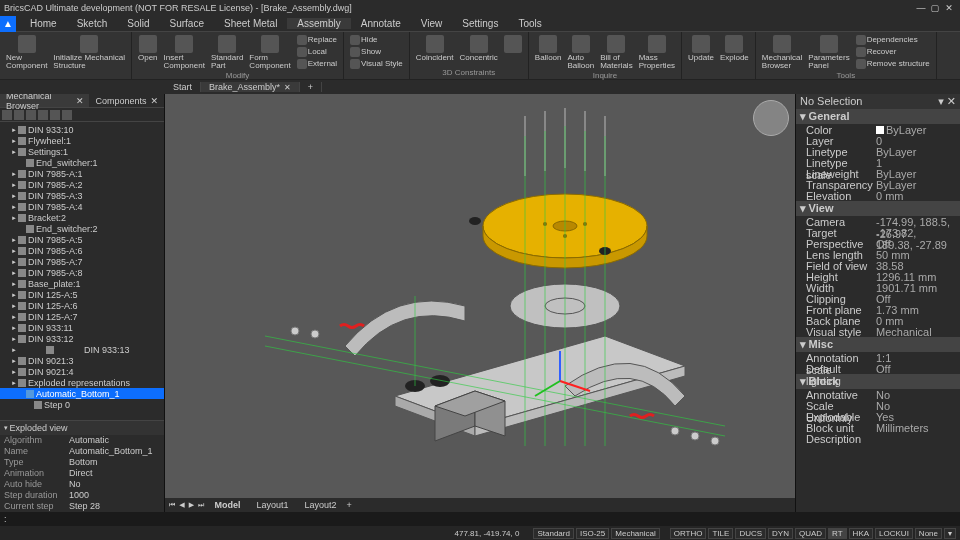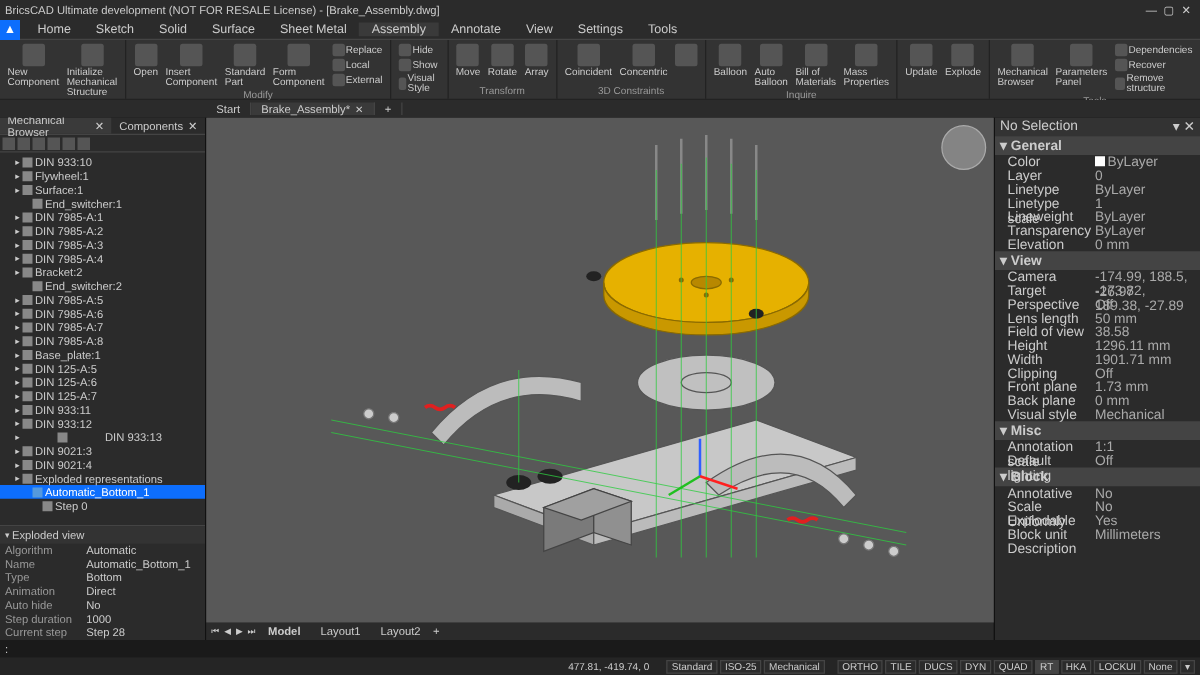--- a/index.html
+++ b/index.html
@@ -145,37 +145,20 @@
             <span>Visual Style</span>
           </div>
         </div>
       </div>
       <div class="rlabel"></div>
     </div>
     <div class="rgroup">
       <div class="btns">
         <div class="rbtn">
           <div class="ricon"></div>
-          <span>Move</span>
-        </div>
-        <div class="rbtn">
-          <div class="ricon"></div>
-          <span>Rotate</span>
-        </div>
-        <div class="rbtn">
-          <div class="ricon"></div>
-          <span>Array</span>
-        </div>
-      </div>
-      <div class="rlabel">Transform</div>
-    </div>
-    <div class="rgroup">
-      <div class="btns">
-        <div class="rbtn">
-          <div class="ricon"></div>
           <span>Coincident</span>
         </div>
         <div class="rbtn">
           <div class="ricon"></div>
           <span>Concentric</span>
         </div>
         <div class="rbtn">
           <div class="ricon"></div>
           <span></span>
         </div>
@@ -284,21 +267,21 @@
           <span>DIN 933:10</span>
         </div>
         <div class="node" style="padding-left: 10px;">
           <span class="tw">▸</span>
           <span class="nicon"></span>
           <span>Flywheel:1</span>
         </div>
         <div class="node" style="padding-left: 10px;">
           <span class="tw">▸</span>
           <span class="nicon"></span>
-          <span>Surface:1</span>
+          <span>Settings:1</span>
         </div>
         <div class="node" style="padding-left: 18px;">
           <span class="tw"></span>
           <span class="nicon"></span>
           <span>End_switcher:1</span>
         </div>
         <div class="node" style="padding-left: 10px;">
           <span class="tw">▸</span>
           <span class="nicon"></span>
           <span>DIN 7985-A:1</span>

